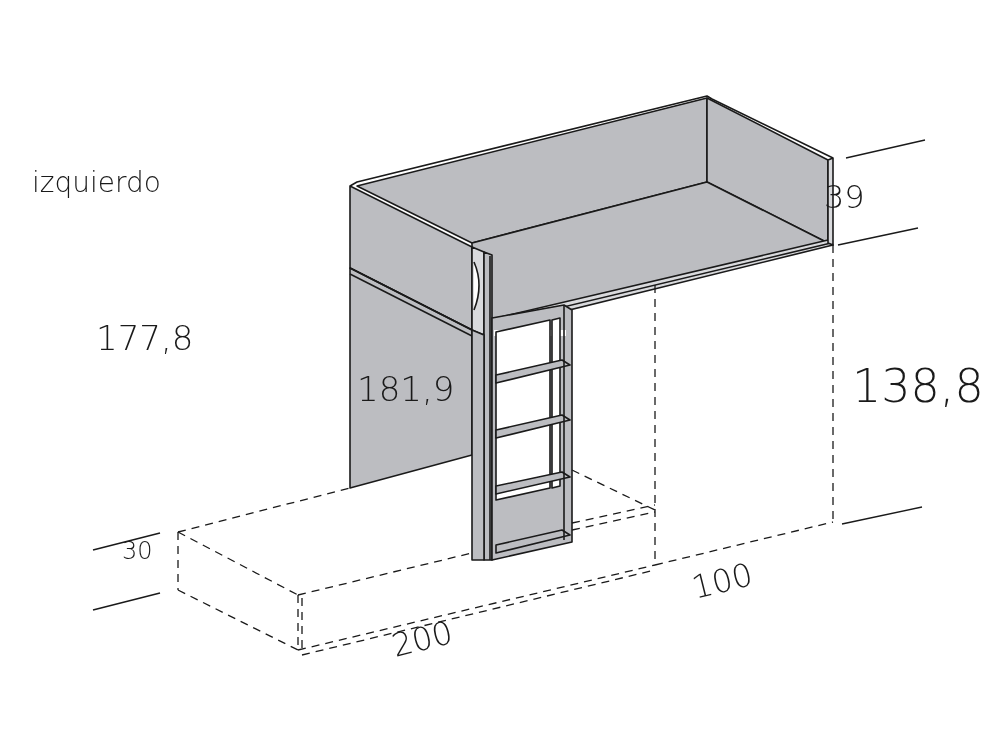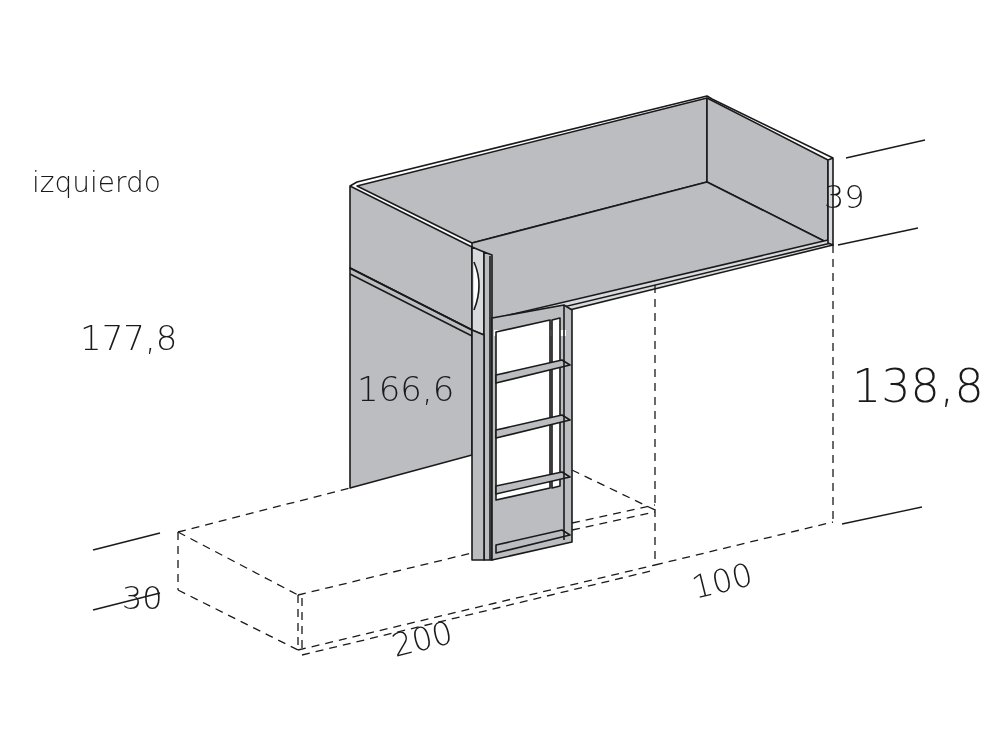--- a/index.html
+++ b/index.html
@@ -1,24 +1,24 @@
 <!DOCTYPE html>
 <html><head>
 <meta charset="utf-8">
 <style>
   html,body{margin:0;padding:0;background:#ffffff;}
   body{width:1000px;height:750px;position:relative;overflow:hidden;font-family:"DejaVu Sans","Liberation Sans",sans-serif;}
   svg{position:absolute;left:0;top:0;}
   .lbl{position:absolute;color:#1a1a1a;font-weight:300;letter-spacing:0px;white-space:nowrap;}
   .title{left:32px;top:166px;font-size:28px;}
-  .d1778{left:80px;top:318px;font-size:34px;}
+  .d1778{left:96px;top:318px;font-size:34px;}
   .d1088{left:357px;top:369px;font-size:34px;}
   .d39{left:818px;top:178px;font-size:32px;margin-left:6px;}
   .d1388{left:852px;top:359px;font-size:46px;}
-  .d30{left:122px;top:579px;font-size:32px;}
+  .d30{left:122px;top:537px;font-size:24px;}
   .d200{left:388px;top:628px;font-size:32px;transform:rotate(-14deg);transform-origin:left top;}
   .d100{left:688px;top:570px;font-size:32px;transform:rotate(-14deg);transform-origin:left top;}
 </style>
 </head>
 <body>
 
 <svg width="1000" height="750" viewBox="0 0 1000 750">
   <g stroke="#1a1a1a" stroke-width="1.6" fill="#bcbdc1" stroke-linejoin="round">
 
     <polygon points="350,186 472,247 472,330 350,268"></polygon>
@@ -80,18 +80,18 @@
     <line x1="846" y1="158" x2="925" y2="140"></line>
     <line x1="838" y1="245" x2="918" y2="228"></line>
     <line x1="842" y1="524" x2="922" y2="507"></line>
     <line x1="93" y1="550" x2="160" y2="533"></line>
     <line x1="93" y1="610" x2="160" y2="593"></line>
   </g>
 </svg>
 
 <div class="lbl title">izquierdo</div>
 <div class="lbl d1778">177,8</div>
-<div class="lbl d1088">166,6</div>
+<div class="lbl d1088">181,9</div>
 <div class="lbl d39">39</div>
 <div class="lbl d1388">138,8</div>
 <div class="lbl d30">30</div>
 <div class="lbl d200">200</div>
 <div class="lbl d100">100</div>
 
 </body></html>

